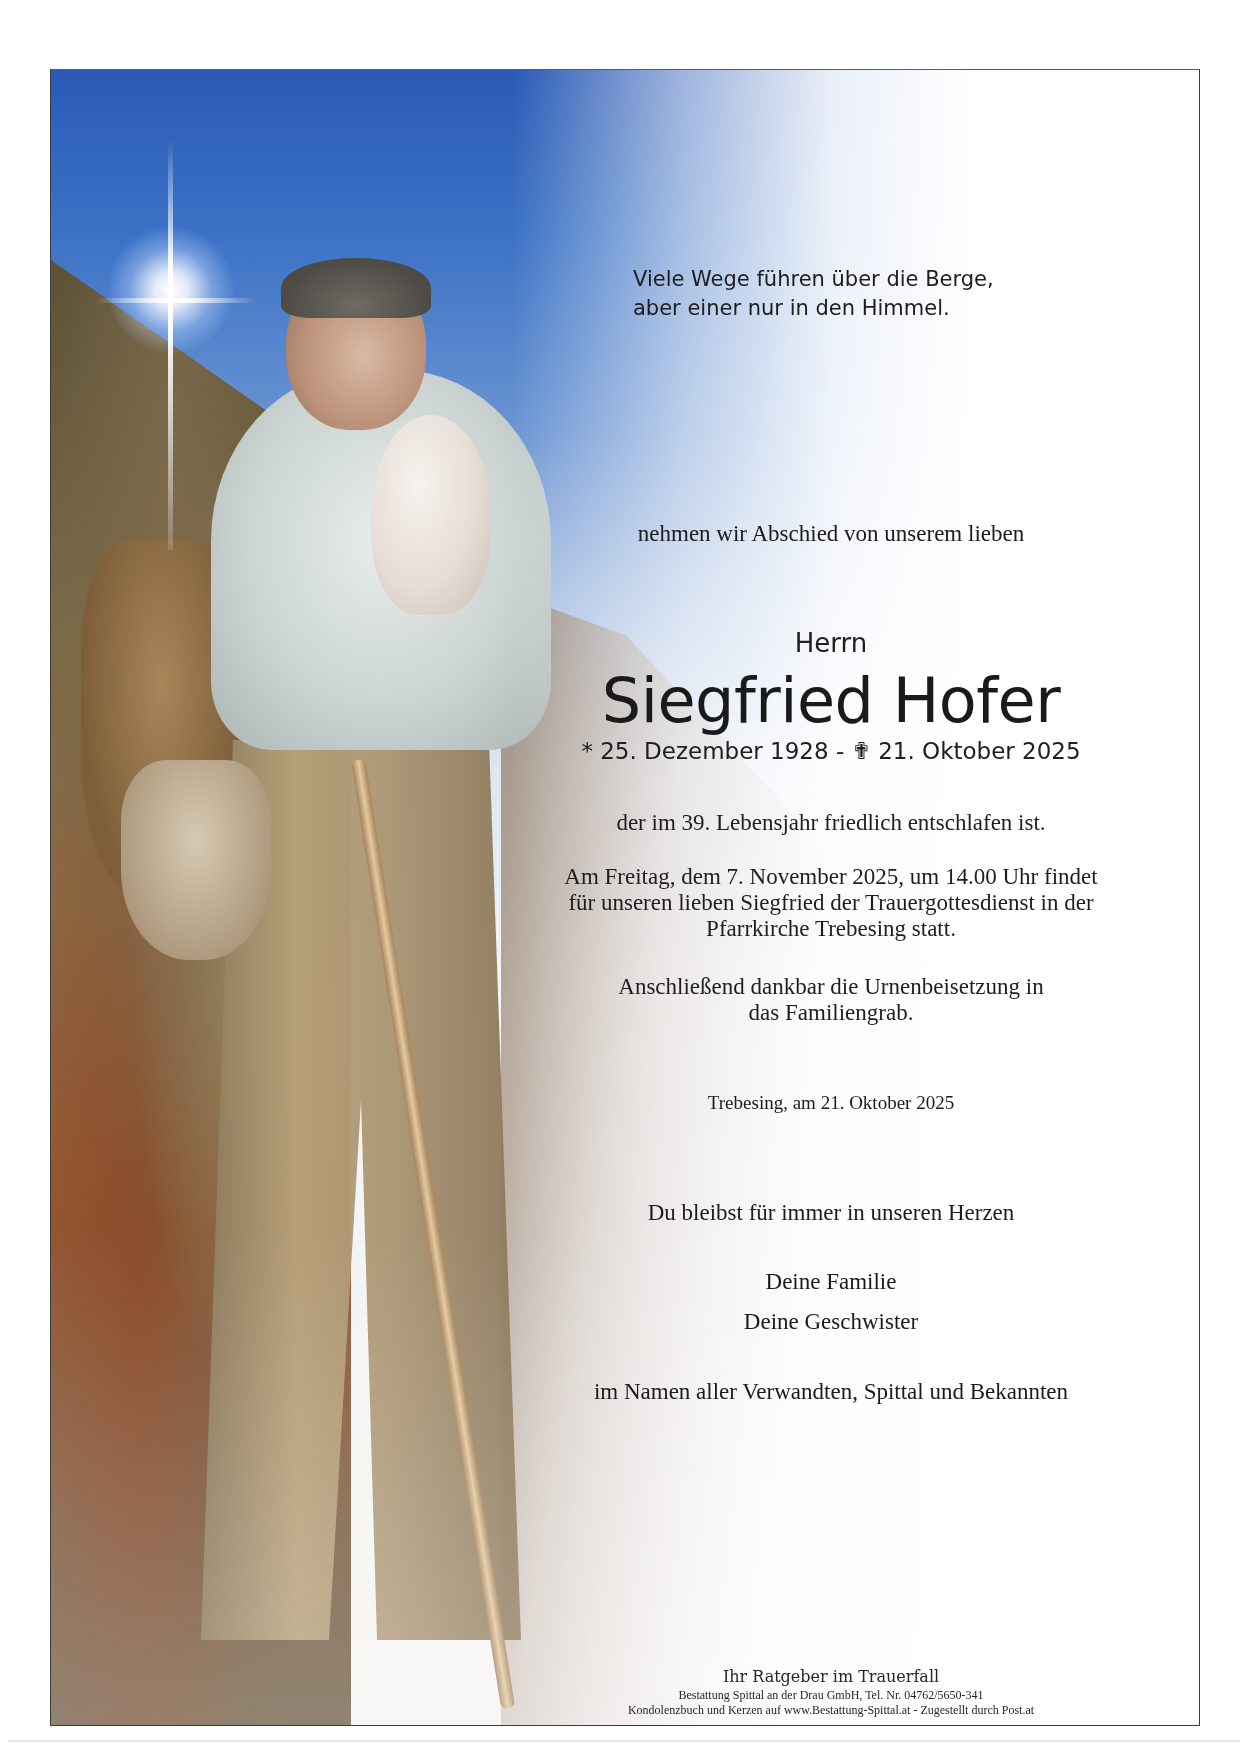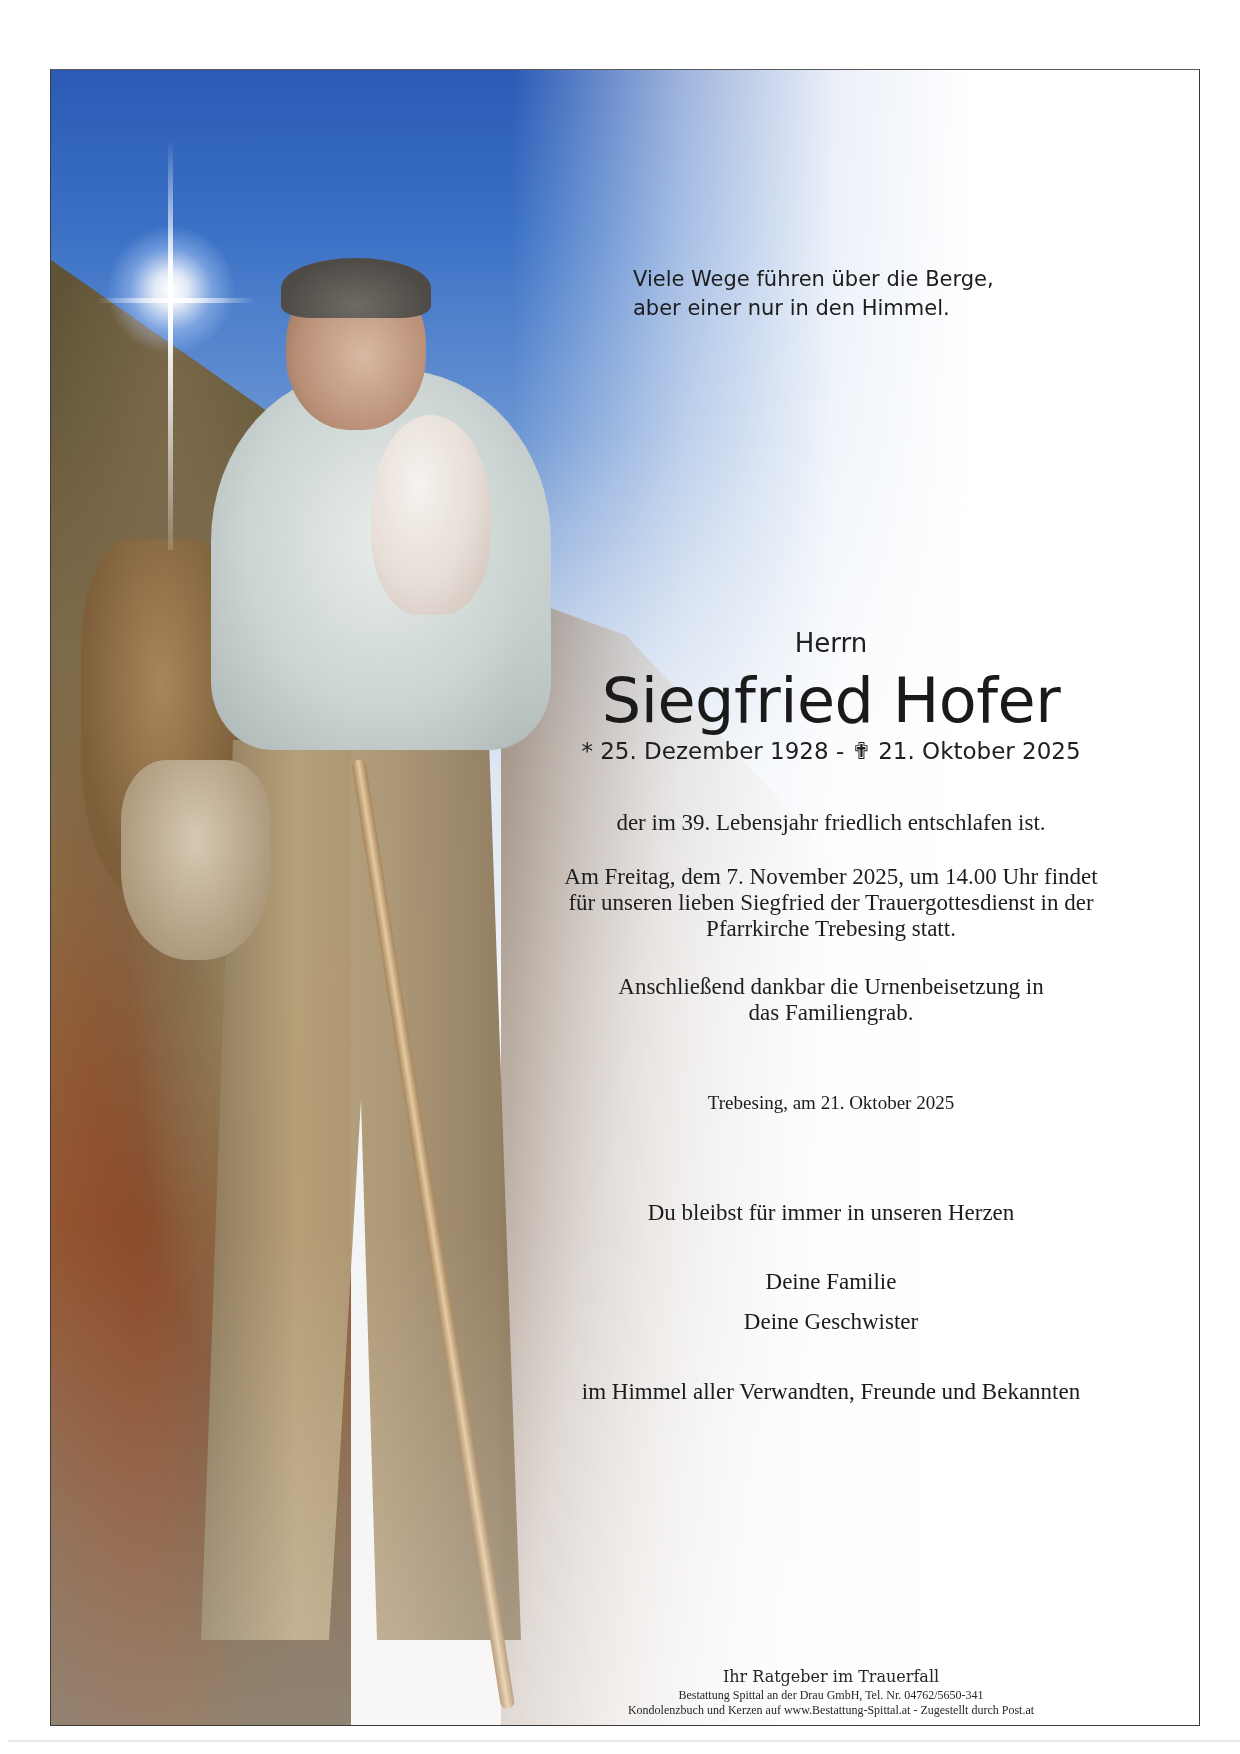--- a/index.html
+++ b/index.html
@@ -245,20 +245,21 @@
     <div class="fade"></div>
     <div class="fade-bottom"></div>
   </div>
 
   <div class="t quote" style="top:195px;">
     <div>Viele Wege führen über die Berge,</div>
     <div>aber einer nur in den Himmel.</div>
   </div>
 
   <div class="t intro" style="top:450px;">
+    <div>nehmen wir Abschied von unserem lieben</div>
   </div>
 
   <div class="t herrn" style="top:560px;">Herrn</div>
 
   <div class="t name" style="top:600px;">Siegfried Hofer</div>
 
   <div class="t dates" style="top:670px;">
     <span>*</span>
     <span>25. Dezember 1928</span>
     <span>-</span>
@@ -278,19 +279,19 @@
     <div>Anschließend dankbar die Urnenbeisetzung in</div>
     <div>das Familiengrab.</div>
   </div>
 
   <div class="t place-date" style="top:1023px;">Trebesing, am 21. Oktober 2025</div>
 
   <div class="t motto" style="top:1131px;">Du bleibst für immer in unseren Herzen</div>
 
   <div class="t sig" style="top:1200px;">Deine Familie</div>
   <div class="t sig" style="top:1240px;">Deine Geschwister</div>
-  <div class="t sig" style="top:1310px;">im Himmel aller Verwandten, Freunde und Bekannten</div>
+  <div class="t sig" style="top:1310px;">im Namen aller Verwandten, Spittal und Bekannten</div>
 
   <div class="t footer-title" style="top:1599px;">Ihr Ratgeber im Trauerfall</div>
   <div class="t footer-line" style="top:1619px;">Bestattung Spittal an der Drau GmbH, Tel. Nr. 04762/5650-341</div>
   <div class="t footer-line" style="top:1634px;">Kondolenzbuch und Kerzen auf www.Bestattung-Spittal.at - Zugestellt durch Post.at</div>
 
 </div>
 
 </body></html>

